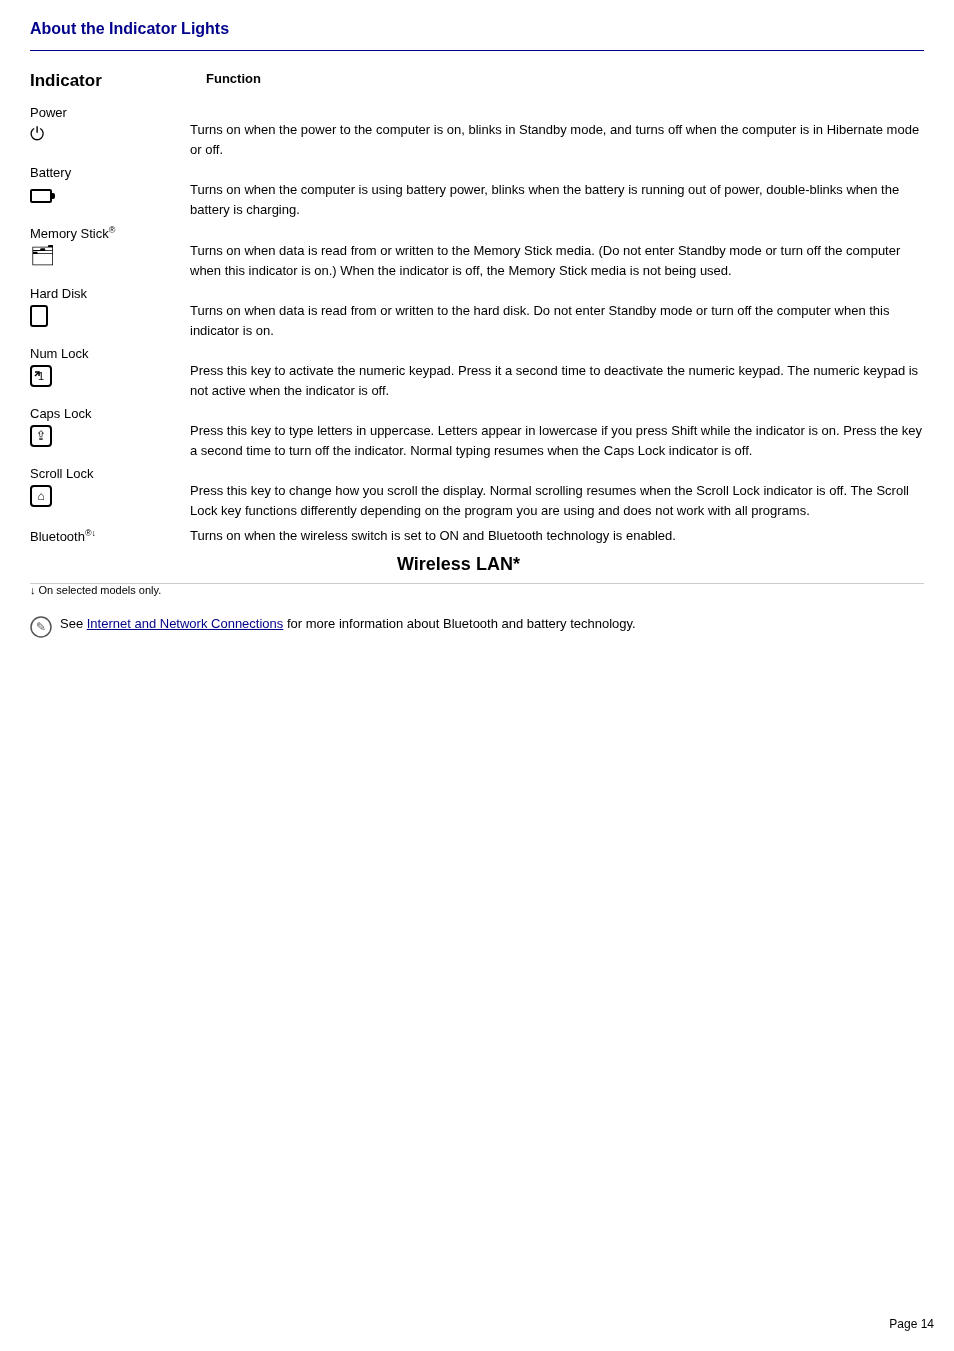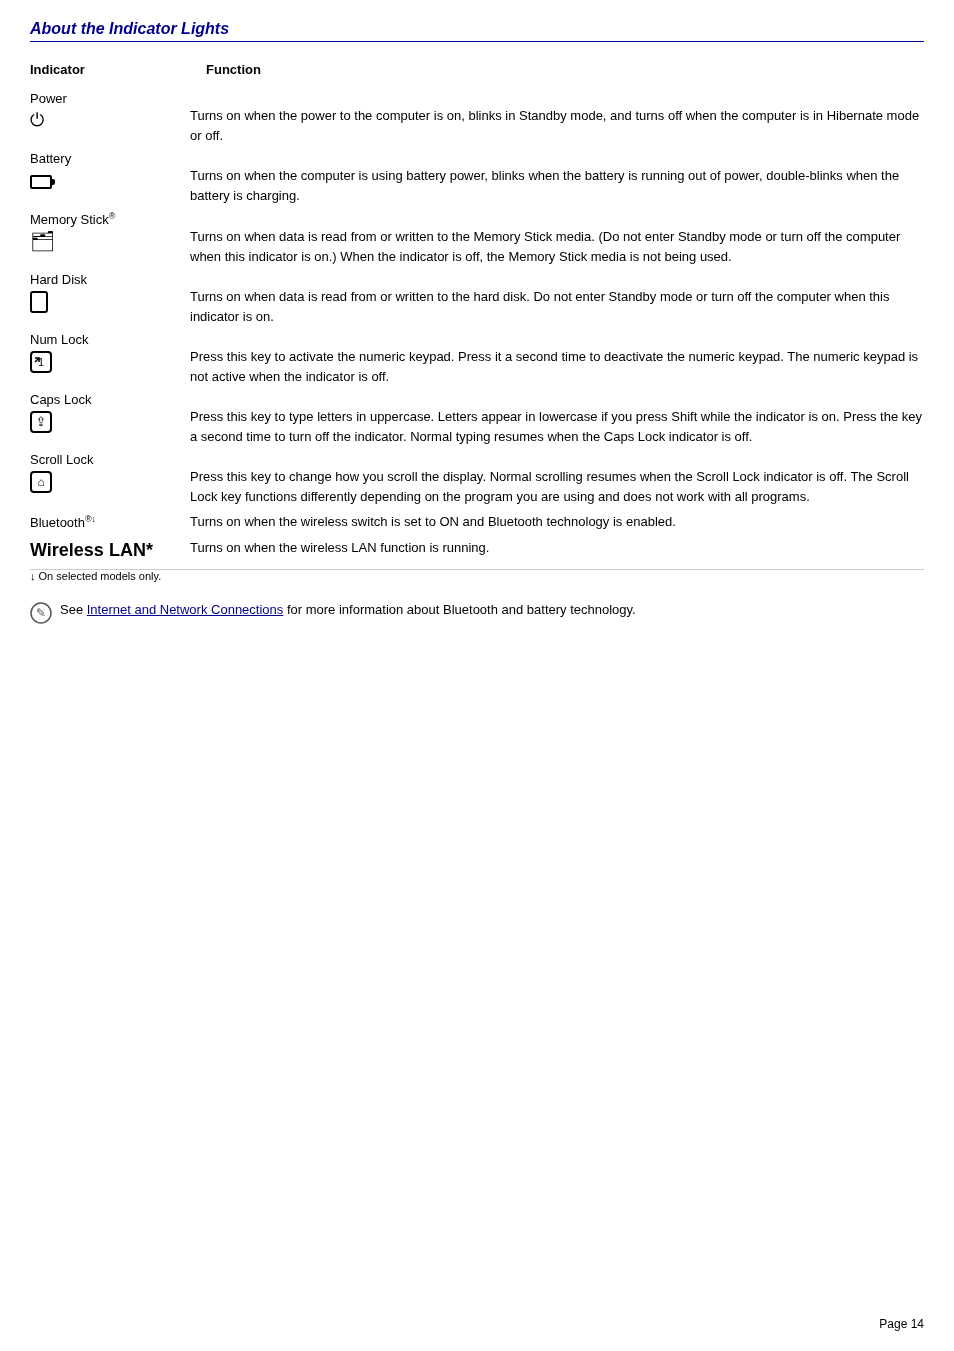--- a/index.html
+++ b/index.html
@@ -11,33 +11,32 @@
       padding: 20px 30px;
       width: 954px;
       min-height: 1351px;
       position: relative;
     }
     h1.page-title {
       font-size: 16px;
       font-weight: bold;
       color: #00008B;
       border-bottom: 1px solid #00008B;
-      padding-bottom: 3px;
+      padding-bottom: 12px;
       margin-bottom: 16px;
-      font-style: italic;
     }
     .table-header {
       display: flex;
       margin-bottom: 10px;
       padding: 4px 0;
     }
     .col-indicator {
       width: 176px;
       font-weight: bold;
-      font-size: 13px;
+      font-size: 17px;
     }
     .col-function {
       font-weight: bold;
       font-size: 13px;
     }
     .indicator-row {
       display: flex;
       align-items: flex-start;
       margin-bottom: 6px;
       justify-content: center;
@@ -73,21 +72,21 @@
     }
     .note-text {
       font-size: 13px;
     }
     .note-text a {
       color: #00008B;
     }
     .page-number {
       position: absolute;
       bottom: 20px;
-      right: 30px;
+      right: 20px;
       font-size: 12px;
     }
     
     .icon-power::before { content: "⏻"; font-size: 18px; }
     .icon-battery {
       display: inline-block;
       width: 22px;
       height: 14px;
       border: 2px solid #000;
       border-radius: 2px;
@@ -233,23 +232,20 @@
       Turns on when the wireless switch is set to ON and Bluetooth technology is enabled.
     </div>
   </div>
 </div>
 
 <div class="section-block">
   <div class="indicator-row">
     <div class="indicator-icon" style="font-size:18px; padding-top:2px;font-weight:bold;">
       Wireless LAN*
     </div>
-    <div class="indicator-desc">
-      Turns on when the wireless LAN function is running.
-    </div>
   </div>
 </div>
 
 <div class="footnote">
   <span>↓ On selected models only.</span>
 </div>
 
 <div class="note-box">
   <div class="note-icon">
     <svg width="22" height="22" viewBox="0 0 22 22">

